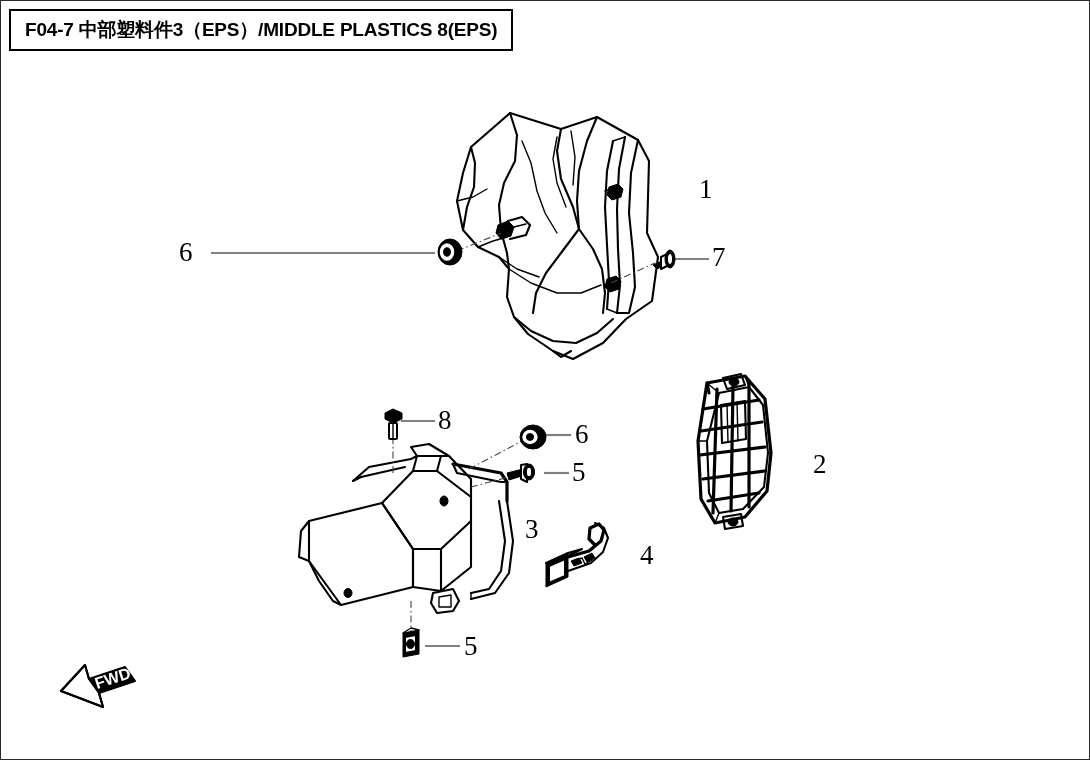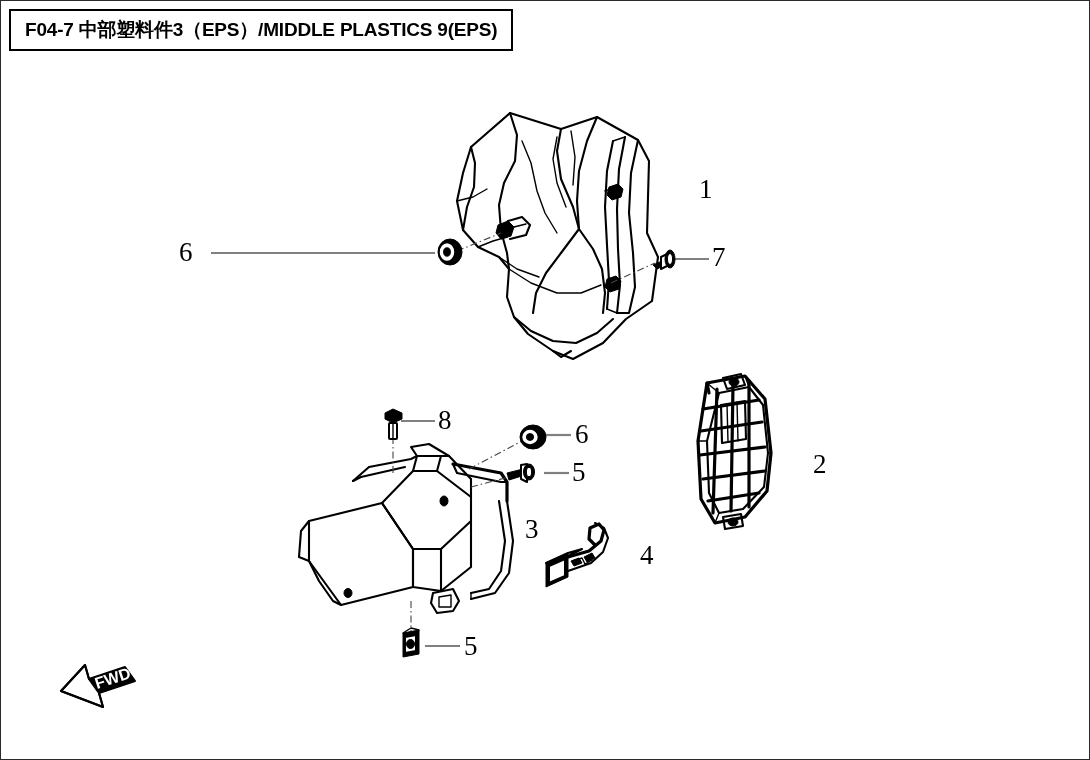--- a/index.html
+++ b/index.html
@@ -52,21 +52,21 @@
     line-height: 1;
     user-select: none;
   }
 </style>
 </head>
 <body>
 
 <div id="page">
 
   <div id="title-box">
-    <span id="title-text">F04-7 中部塑料件3（EPS）/MIDDLE PLASTICS 9(EPS)</span>
+    <span id="title-text">F04-7 中部塑料件3（EPS）/MIDDLE PLASTICS 8(EPS)</span>
   </div>
 
   <svg id="canvas" viewBox="0 0 1090 760">
     <defs>
       <style>
         .ln   { fill:none; stroke:#000; stroke-width:2.1; stroke-linejoin:round; stroke-linecap:round; }
         .lnT  { fill:none; stroke:#000; stroke-width:1.4; stroke-linejoin:round; stroke-linecap:round; }
         .lnH  { fill:none; stroke:#000; stroke-width:3.2; stroke-linejoin:round; stroke-linecap:round; }
         .fillB{ fill:#000; stroke:#000; stroke-width:1; }
         .fillW{ fill:#fff; stroke:#000; stroke-width:2; stroke-linejoin:round; }

